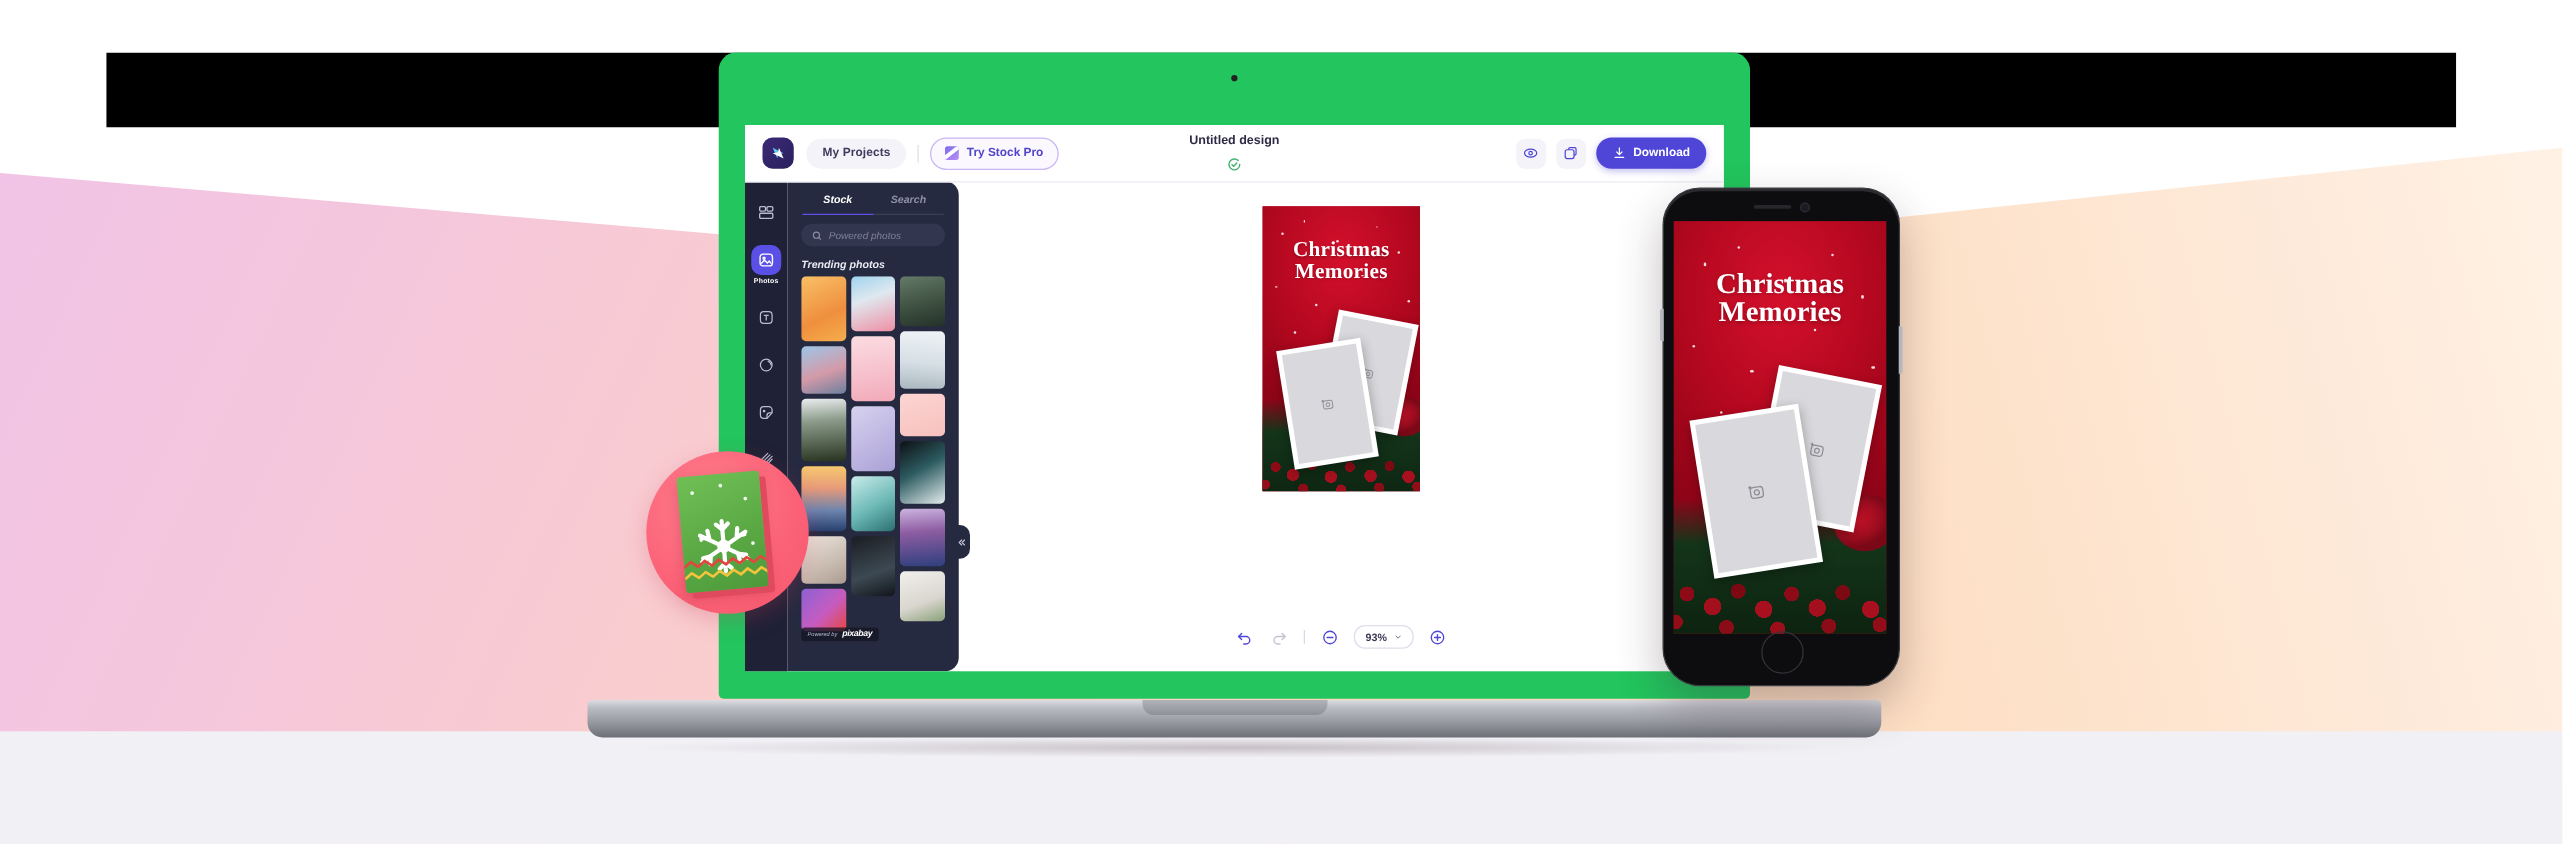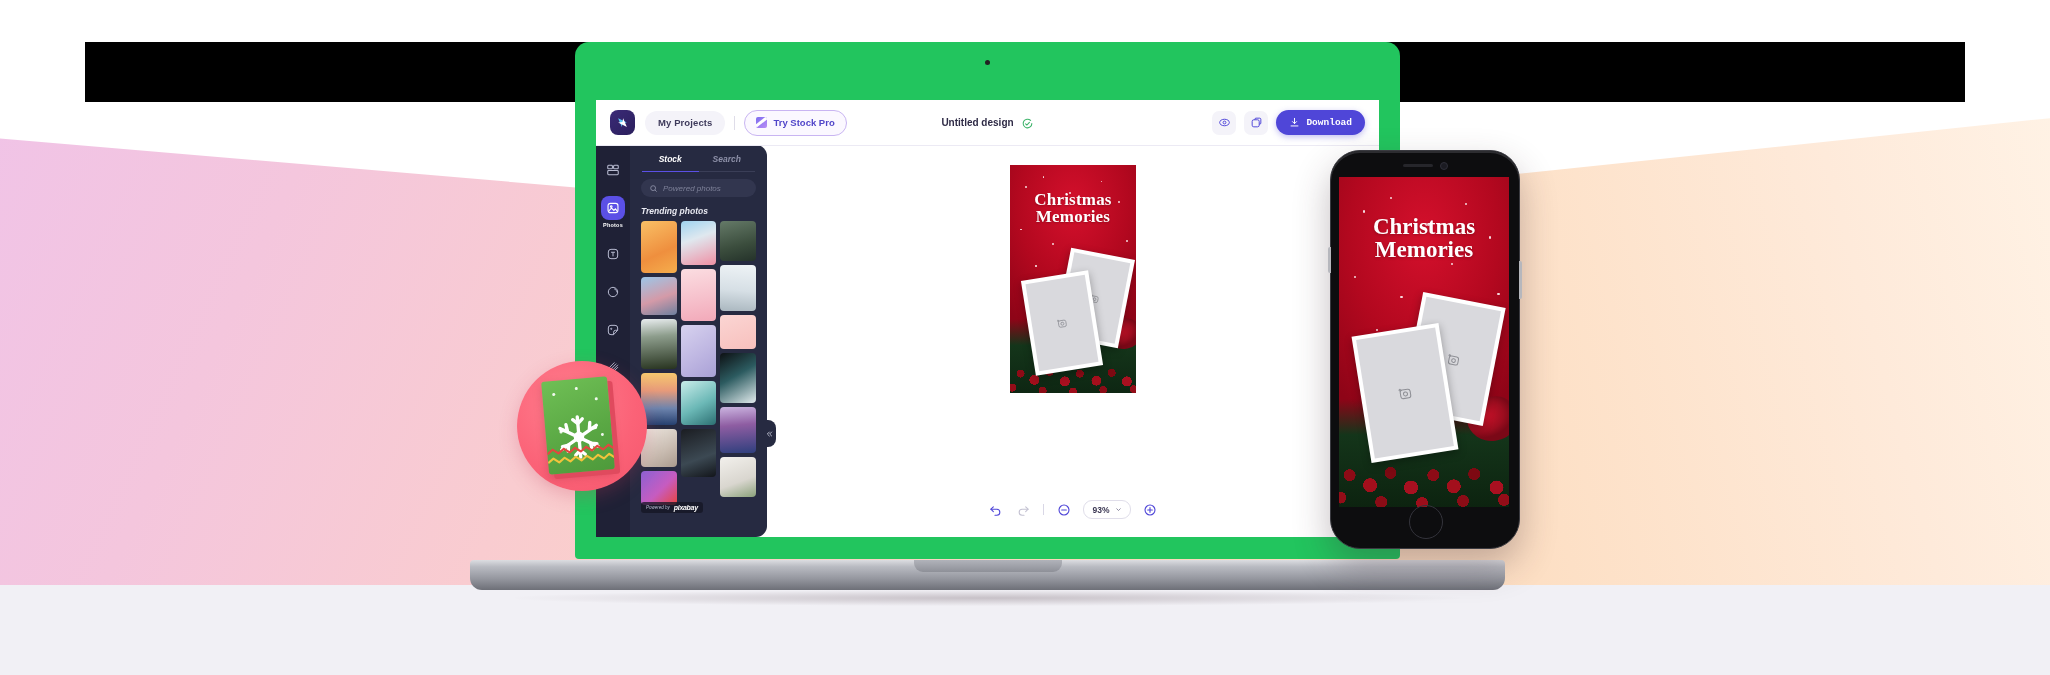--- a/index.html
+++ b/index.html
@@ -94,26 +94,26 @@
     width:11px;height:11px;border-radius:2px;flex:none;
     background:linear-gradient(135deg,#7c6cf0 0%,#b98ef5 100%);
     position:relative;overflow:hidden;
   }
   .pro-ico:after{
     content:"";position:absolute;left:-2px;top:3px;width:16px;height:3px;
     background:#fff;transform:rotate(-38deg);
   }
   .doc-title{
     position:absolute;left:0;right:0;top:0;height:45px;
-    display:flex;align-items:center;justify-content:center;gap:7px;pointer-events:none;
+    display:flex;align-items:center;justify-content:center;gap:7px;pointer-events:none;flex-direction:column;
   }
   .doc-title-text{font-size:10px;color:#2f2b46;font-weight:600;}
   .sync-ico{width:13px;height:13px;}
   .topbar-right{
-    margin-left:auto;margin-right:14px;display:flex;align-items:center;gap:8px;z-index:2;font-family:Liberation Mono, monospace;
+    margin-left:auto;margin-right:14px;display:flex;align-items:center;gap:8px;z-index:2;
   }
   .icon-btn{
     width:24px;height:24px;border-radius:7px;background:#f4f3f9;
     display:flex;align-items:center;justify-content:center;
   }
   .btn-download{
     height:25px;padding:0 13px;border-radius:13px;background:#4f46d8;
     display:flex;align-items:center;gap:6px;color:#fff;font-size:9.5px;font-weight:600;
     box-shadow:0 2px 6px rgba(79,70,216,.35);
   }

